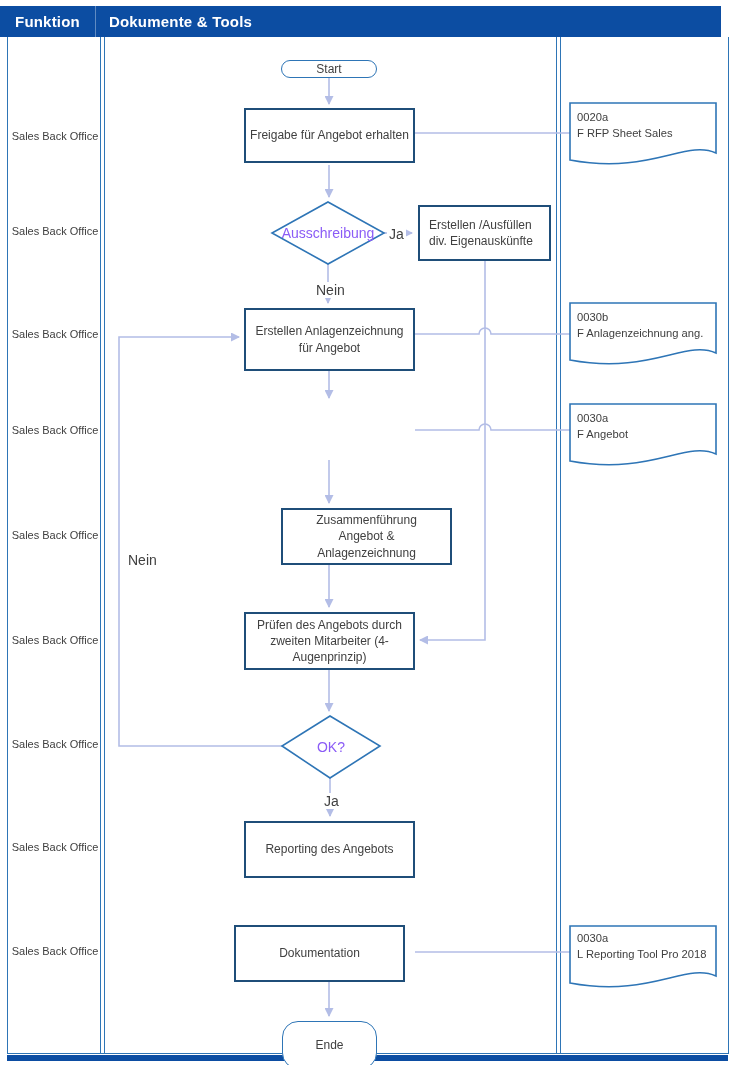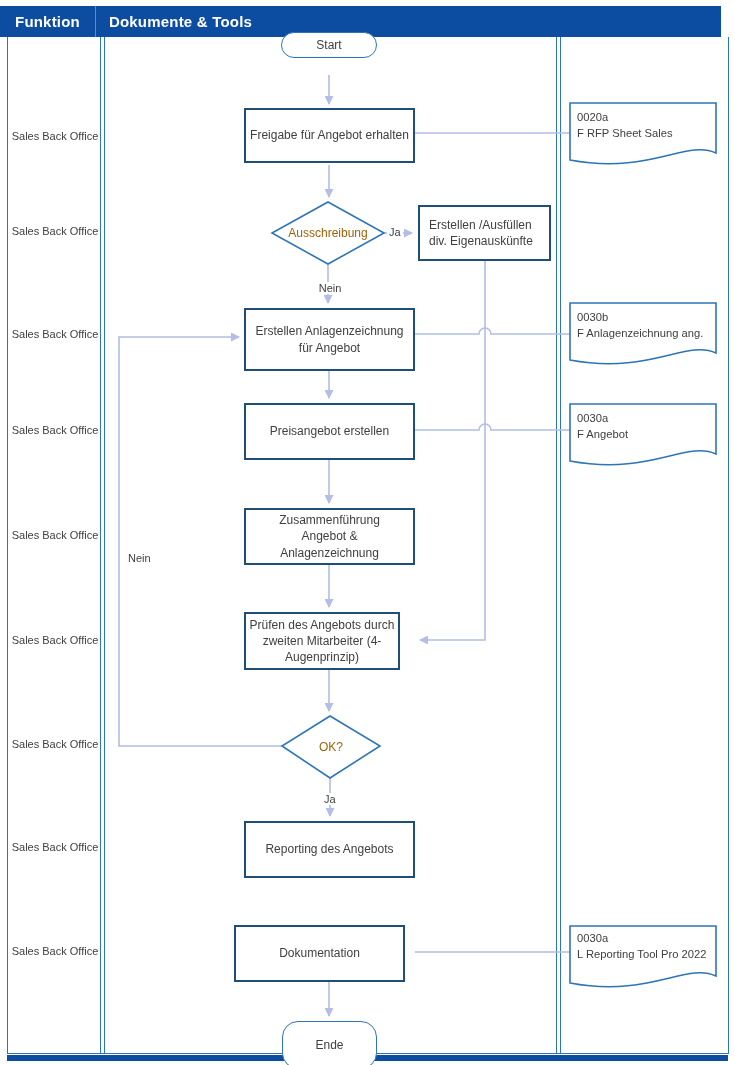--- a/index.html
+++ b/index.html
@@ -21,30 +21,30 @@
   .bottom-bar{position:absolute;left:7px;top:1055px;width:721px;height:6px;background:#0C4DA2;}
   
   .rowlbl{position:absolute;left:8px;width:94px;text-align:center;font-size:11px;color:#404040;z-index:3;}
   
   svg.layer{position:absolute;left:0;top:0;z-index:1;}
   
   .box{position:absolute;box-sizing:border-box;background:#ffffff;border:2px solid #1F4E79;
     display:flex;align-items:center;justify-content:center;text-align:center;
     font-size:12px;line-height:1.35;color:#404040;padding:0 2px;z-index:2;}
   .box.leftalign{justify-content:flex-start;text-align:left;padding:0 2px 0 9px;}
-  .box.pad14{padding:0 14px;}
+  .box.pad14{padding:0 14px;margin-left:37px;}
   
   .stadium{position:absolute;box-sizing:border-box;background:#ffffff;border:1.6px solid #2E75B6;border-radius:16px;
     display:flex;align-items:center;justify-content:center;font-size:12px;color:#404040;z-index:2;}
   
-  .dtxt{position:absolute;display:flex;align-items:center;justify-content:center;font-size:12px;color:#a16207;z-index:2;}
+  .dtxt{position:absolute;display:flex;align-items:center;justify-content:center;font-size:14px;color:#8b5cf6;z-index:2;}
   
   .doctxt{position:absolute;left:577px;width:138px;font-size:11.2px;line-height:1.45;color:#404040;z-index:2;}
   
-  .elbl{position:absolute;font-size:11px;color:#404040;background:#ffffff;padding:0 2px;z-index:3;}
+  .elbl{position:absolute;font-size:14px;color:#404040;background:#ffffff;padding:0 2px;z-index:3;}
   .elbl.center{text-align:center;}
 </style>
 </head>
 <body>
 
 <div class="page">
 
   <div class="hdr">
     <div class="hdr-cell c1">Funktion</div>
     <div class="hdr-cell c3">Dokumente &amp; Tools</div>
@@ -92,50 +92,49 @@
     <g stroke="#2E75B6" stroke-width="1.6" fill="#ffffff">
       <polygon points="328,202 384,233 328,264 272,233"></polygon>
       <polygon points="330,716 380,746 330,778 282,746"></polygon>
       <path d="M570,103 L716,103 L716,153 C686,139 650,175 570,160 Z"></path>
       <path d="M570,303 L716,303 L716,353 C686,339 650,375 570,360 Z"></path>
       <path d="M570,404 L716,404 L716,454 C686,440 650,476 570,461 Z"></path>
       <path d="M570,926 L716,926 L716,976 C686,962 650,998 570,983 Z"></path>
     </g>
   </svg>
 
-  <div class="stadium" style="left:281px;top:32px;width:96px;height:26px">Start</div>
+  <div class="stadium" style="left:281px;top:60px;width:96px;height:18px">Start</div>
   <div class="stadium" style="left:282px;top:1021px;width:95px;height:48px">Ende</div>
 
   <div class="box leftalign" style="left:418px;top:205px;width:133px;height:56px">Erstellen /Ausfüllen div. Eigenauskünfte</div>
   <div class="box" style="left:244px;top:108px;width:171px;height:55px">Freigabe für Angebot erhalten</div>
   <div class="box" style="left:244px;top:308px;width:171px;height:63px">Erstellen Anlagenzeichnung für Angebot</div>
-  <div class="box" style="left:244px;top:403px;width:171px;height:57px">Preisangebot erstellen</div>
   <div class="box pad14" style="left:244px;top:508px;width:171px;height:57px">Zusammenführung Angebot &amp; Anlagenzeichnung</div>
-  <div class="box" style="left:244px;top:612px;width:156px;height:58px">Prüfen des Angebots durch zweiten Mitarbeiter (4-Augenprinzip)</div>
+  <div class="box" style="left:244px;top:612px;width:171px;height:58px">Prüfen des Angebots durch zweiten Mitarbeiter (4-Augenprinzip)</div>
   <div class="box" style="left:244px;top:821px;width:171px;height:57px">Reporting des Angebots</div>
   <div class="box" style="left:234px;top:925px;width:171px;height:57px">Dokumentation</div>
 
   <div class="dtxt" style="left:272px;top:202px;width:112px;height:62px">Ausschreibung</div>
   <div class="dtxt" style="left:282px;top:716px;width:98px;height:62px">OK?</div>
 
   <div class="doctxt" style="top:109px">
     <div>0020a</div>
     <div>F RFP Sheet Sales</div>
   </div>
   <div class="doctxt" style="top:309px">
     <div>0030b</div>
     <div>F Anlagenzeichnung ang.</div>
   </div>
   <div class="doctxt" style="top:410px">
     <div>0030a</div>
     <div>F Angebot</div>
   </div>
   <div class="doctxt" style="top:930px">
     <div>0030a</div>
-    <div>L Reporting Tool Pro 2022</div>
+    <div>L Reporting Tool Pro 2018</div>
   </div>
 
   <div class="elbl" style="left:387px;top:226px">Ja</div>
   <div class="elbl center" style="left:314px;top:282px;width:28px">Nein</div>
   <div class="elbl center" style="left:322px;top:793px">Ja</div>
   <div class="elbl" style="left:126px;top:552px">Nein</div>
 
 </div>
 
 </body></html>

